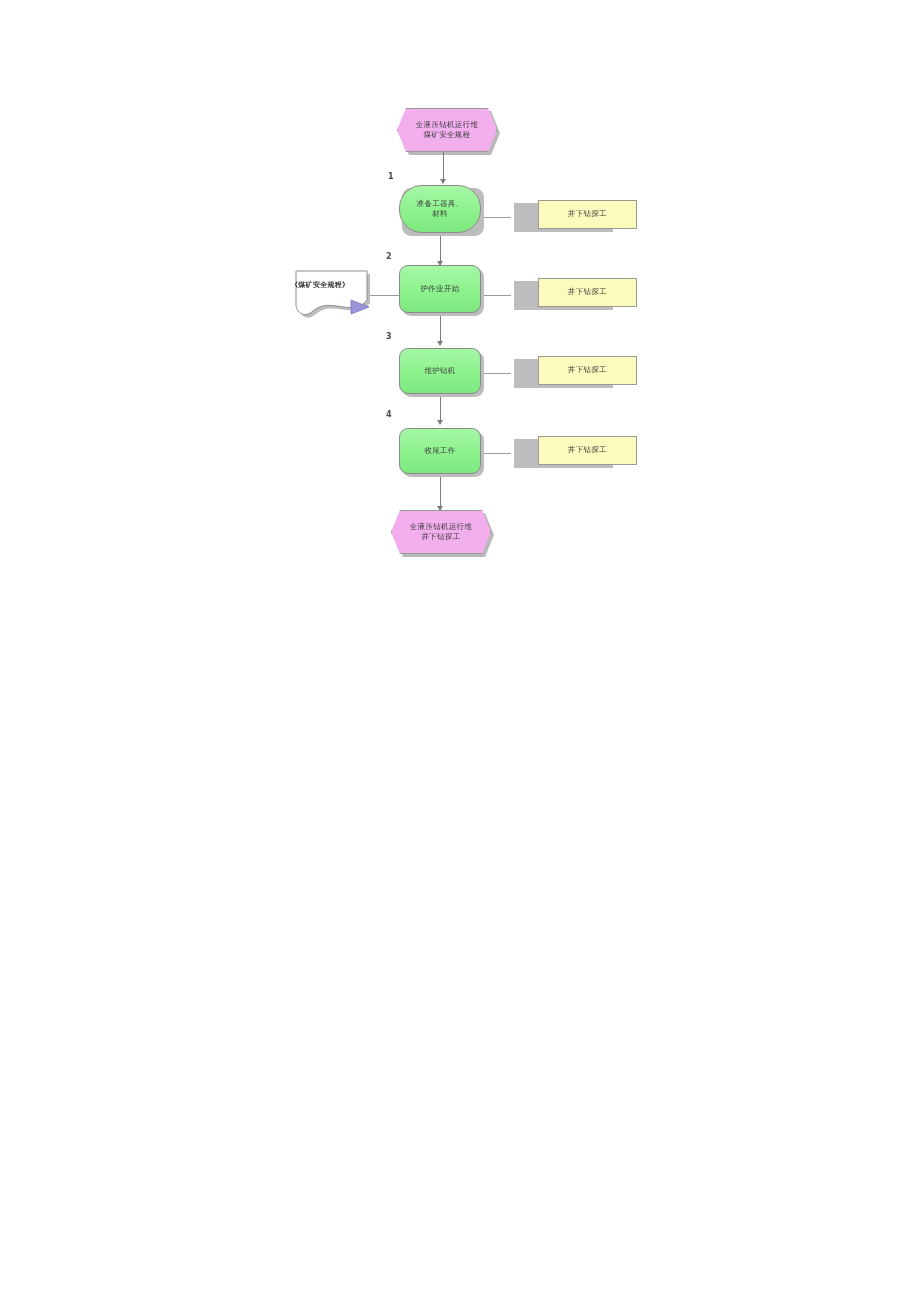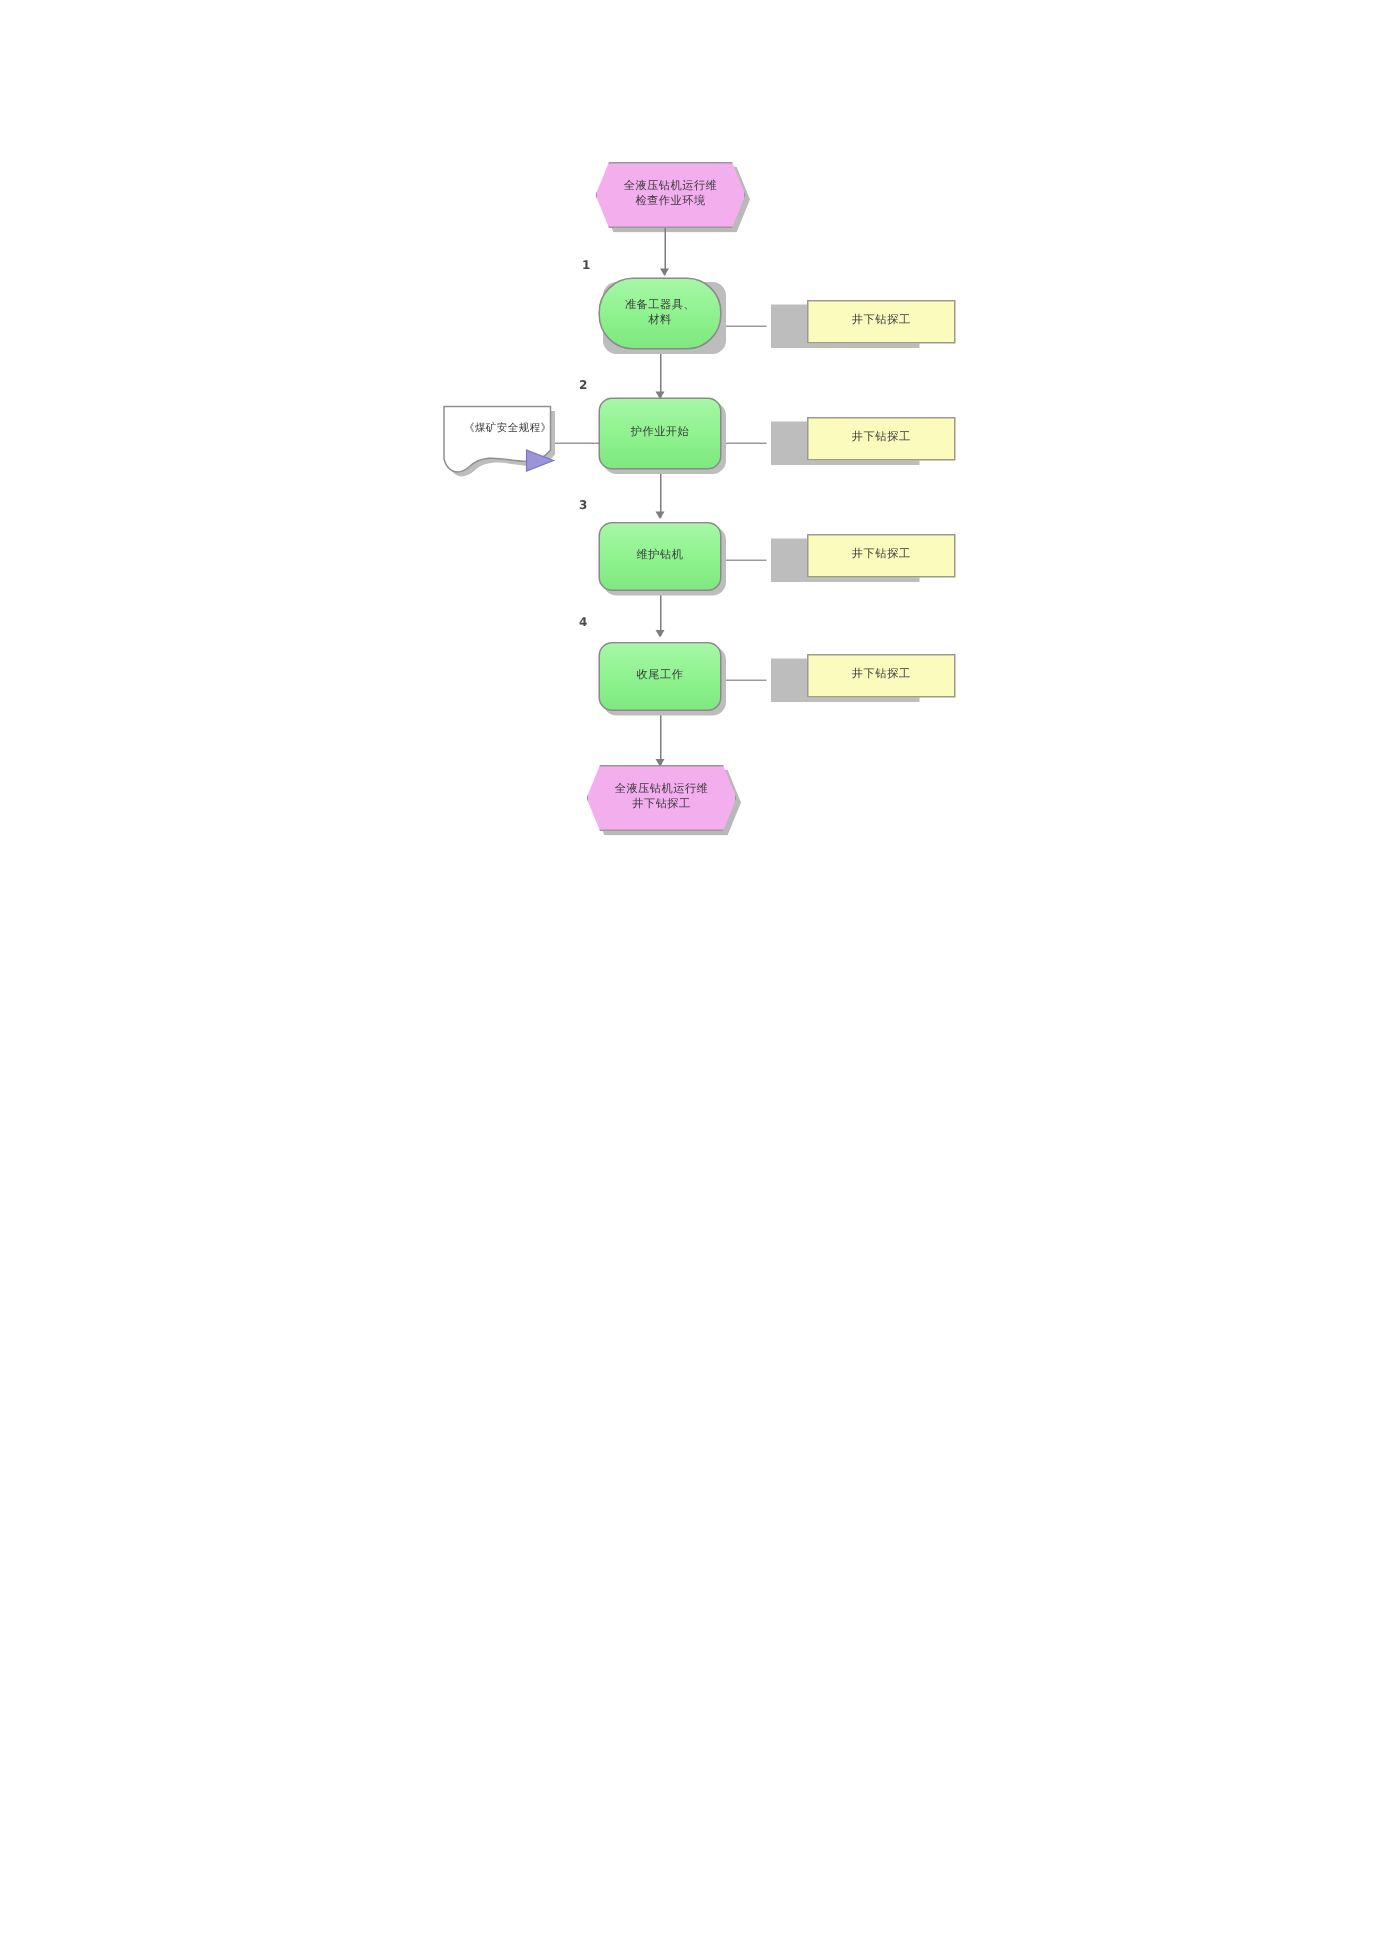--- a/index.html
+++ b/index.html
@@ -26,21 +26,20 @@
   
   .node {
     position: absolute;
     box-sizing: border-box;
     display: flex;
     align-items: center;
     justify-content: center;
     text-align: center;
     color: #3a3a3a;
     line-height: 1.35;
-    font-family: Liberation Mono, monospace;
   }
 
   
   .hexagon {
     background: #f3aeee;
     border: 1px solid #9a9a9a;
     clip-path: polygon(9% 0%, 91% 0%, 100% 50%, 91% 100%, 9% 100%, 0% 50%);
     -webkit-clip-path: polygon(9% 0%, 91% 0%, 100% 50%, 91% 100%, 9% 100%, 0% 50%);
     font-size: 7.5px;
     letter-spacing: 0.3px;
@@ -93,25 +92,26 @@
   
   .doc-wrap {
     position: absolute;
     z-index: 2;
   }
   .doc-label {
     position: absolute;
     left: 0;
     top: 0;
     width: 100%;
-    text-align: center;
+    text-align: left;
     font-size: 7px;
     color: #3a3a3a;
     letter-spacing: 0.3px;
     pointer-events: none;
+    font-weight: bold;
   }
 
   
   .vline {
     position: absolute;
     width: 1px;
     background: #7d7d7d;
     z-index: 0;
   }
   .hline {
@@ -141,21 +141,21 @@
 </style>
 </head>
 <body>
 
 <div id="canvas">
 
   <div class="hex-shadow" style="left:400px; top:111px; width:100px; height:44px;"></div>
   <div class="node hexagon" style="left:397px; top:108px; width:100px; height:44px;">
     <div class="inner">
       <div>全液压钻机运行维</div>
-      <div>检查作业环境</div>
+      <div>煤矿安全规程</div>
     </div>
   </div>
 
   <div class="vline" style="left:443px; top:152px; height:31px;"></div>
   <div class="arrow-down" style="left:440px; top:179px;"></div>
 
   <div class="stepnum" style="left:388px; top:172px;">1</div>
 
   <div class="box-shadow-gr" style="left:402px; top:188px; width:82px; height:48px;"></div>
   <div class="node process" style="left:399px; top:185px; width:82px; height:48px;border-radius:23px;">

